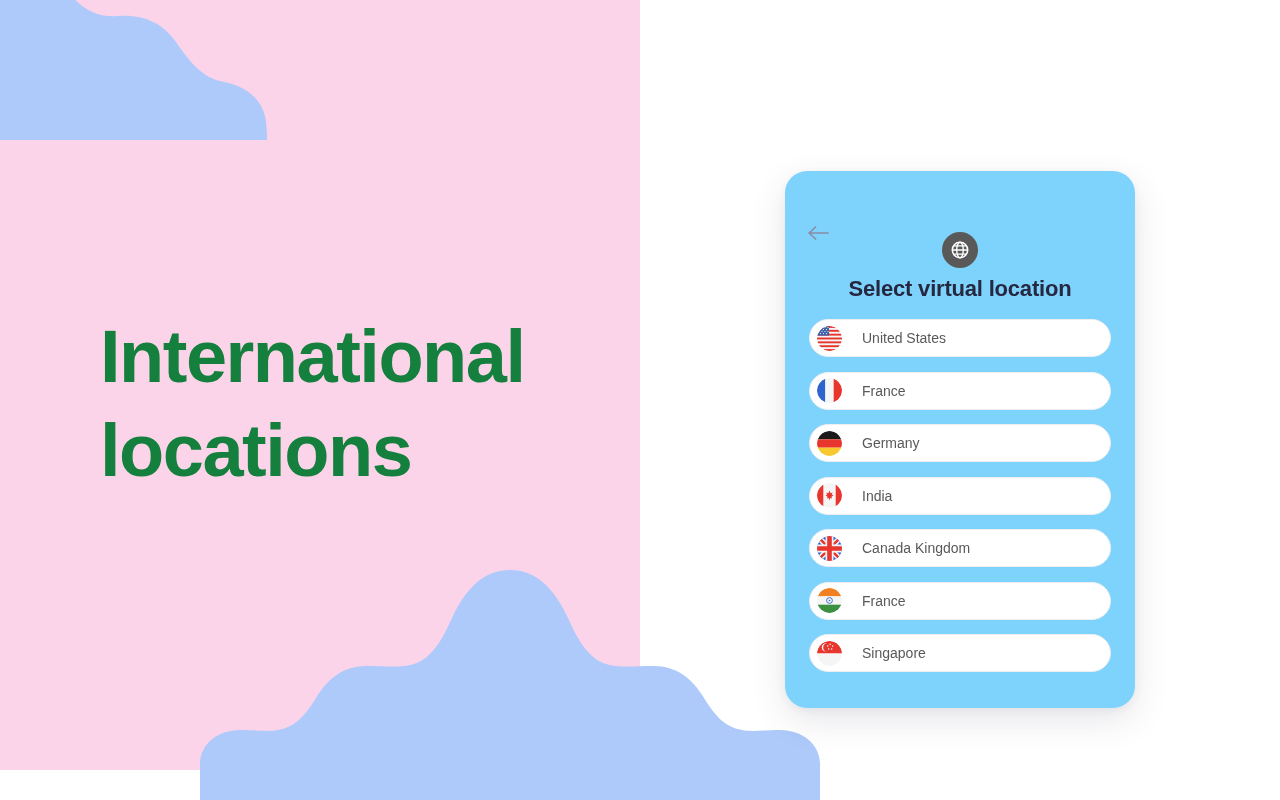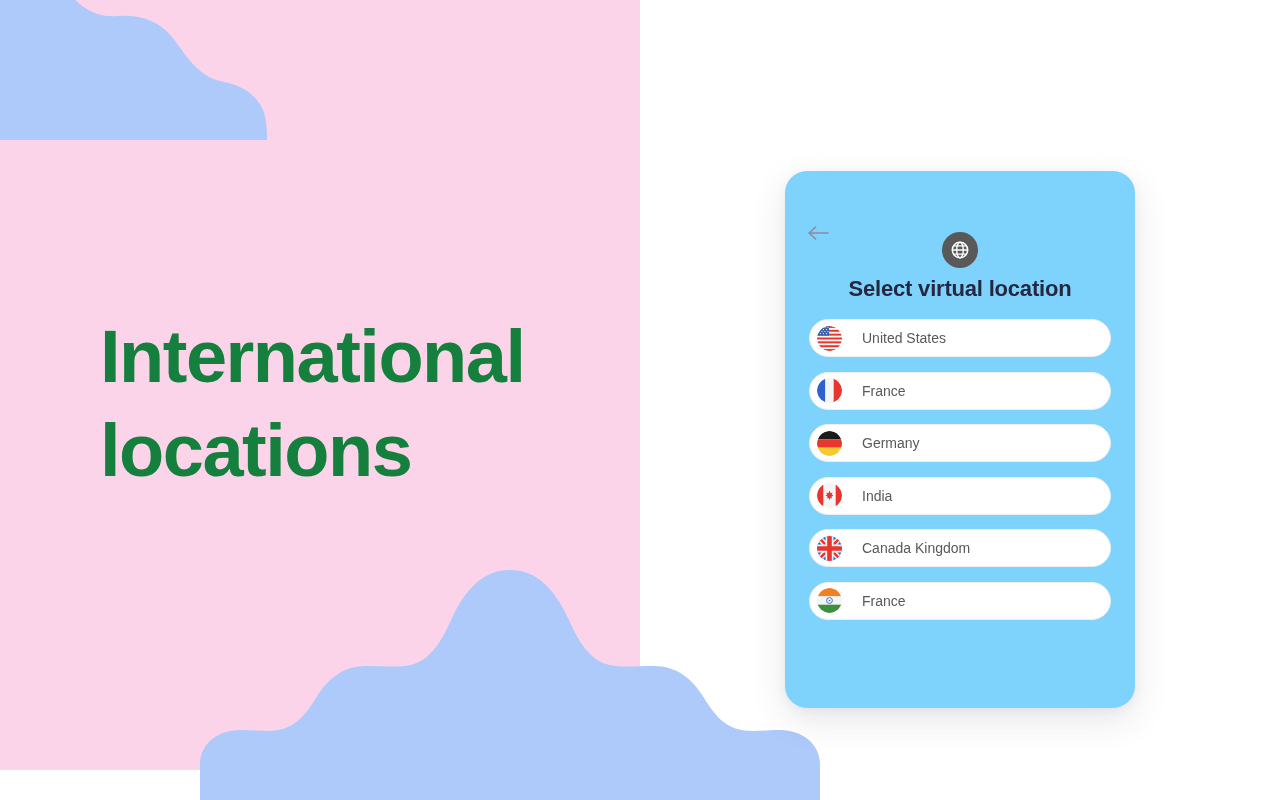--- a/index.html
+++ b/index.html
@@ -382,18 +382,41 @@
                   <rect y="8.34" width="25" height="8.33" fill="#f5f5f5"></rect>
                   <rect y="16.67" width="25" height="8.33" fill="#3c9141"></rect>
                   <circle cx="12.5" cy="12.5" r="2.9" fill="none" stroke="#2d62cf" stroke-width="0.9"></circle>
                   <circle cx="12.5" cy="12.5" r="0.8" fill="#2d62cf"></circle>
                 </g>
               </svg>
             </span>
             <span class="loc-label">France</span>
           </div>
 
+          <div class="loc-row">
+            <span class="flag">
+              <svg width="25" height="25" viewBox="0 0 25 25">
+                <clipPath id="c8">
+                    <circle cx="12.5" cy="12.5" r="12.5"></circle>
+                  </clipPath>
+                <g clip-path="url(#c8)">
+                  <rect y="0" width="25" height="12.5" fill="#e8352e"></rect>
+                  <rect y="12.5" width="25" height="12.5" fill="#f5f5f5"></rect>
+                  <path fill="#ffffff" d="M10.2 2.4 A4.2 4.2 0 1 0 10.2 10.4
+                    A3.3 3.3 0 1 1 10.2 2.4 Z"></path>
+                  <g fill="#ffffff">
+                    <circle cx="13.2" cy="3.3" r="0.75"></circle>
+                    <circle cx="15.6" cy="5.0" r="0.75"></circle>
+                    <circle cx="14.7" cy="7.9" r="0.75"></circle>
+                    <circle cx="11.7" cy="7.9" r="0.75"></circle>
+                    <circle cx="10.8" cy="5.0" r="0.75"></circle>
+                  </g>
+                </g>
+              </svg>
+            </span>
+            <span class="loc-label">Singapore</span>
+          </div>
 
         </div>
       </div>
     </div>
   </div>
 </div>
 
 </body></html>

